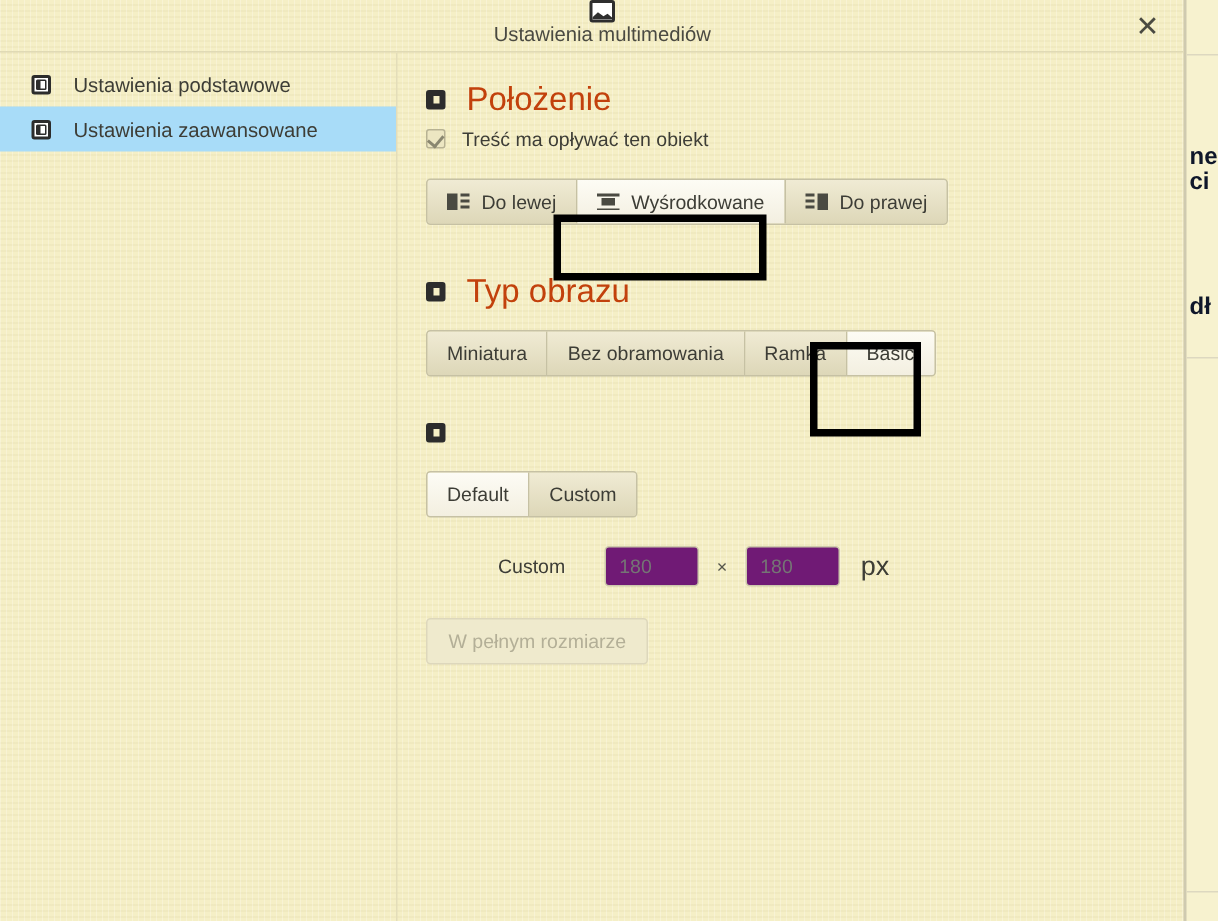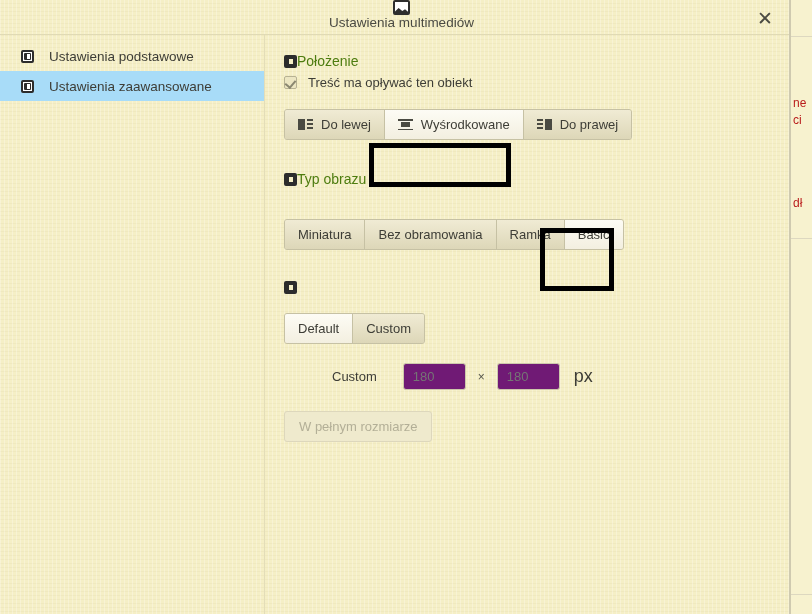--- a/index.html
+++ b/index.html
@@ -19,23 +19,24 @@
     position: absolute;
     top: 0; right: 0;
     width: 22px; height: 614px;
     background: #f7f2cf;
     border-left: 1px solid #cfcab0;
     overflow: hidden;
   }
   #bg-page .bg-line {
     position: absolute;
     left: 2px;
-    color: #b91c1c;
-    font-size: 12px;
+    color: #0f172a;
+    font-size: 16px;
     white-space: nowrap;
+    font-weight: bold;
   }
   #bg-page .bg-rule {
     position: absolute;
     left: 0; right: 0;
     height: 1px;
     background: #ddd8c0;
   }
 
   
   #dialog {
@@ -175,22 +176,23 @@
     flex: none;
   }
   .sec-icon::before {
     content: "";
     position: absolute;
     left: 3px; top: 2px;
     width: 4px; height: 5px;
     background: #f5efc6;
   }
   .sec-title {
-    font-size: 14px;
-    color: #4d7c0f;
+    margin-left: 14px;
+    font-size: 22px;
+    color: #c2410c;
   }
 
   
   .check-row {
     display: flex;
     align-items: center;
     cursor: pointer;
   }
   .cbox {
     width: 13px; height: 13px;
@@ -381,21 +383,21 @@
             <span>Do prawej</span>
           </div>
         </div>
       </div>
 
       <div class="section-head" style="margin-top:31px">
         <span class="sec-icon"></span>
         <span class="sec-title">Typ obrazu</span>
       </div>
 
-      <div style="margin-top:32px">
+      <div style="margin-top:13px">
         <div class="btn-group">
           <div class="gbtn">
             <span>Miniatura</span>
           </div>
           <div class="gbtn">
             <span>Bez obramowania</span>
           </div>
           <div class="gbtn">
             <span>Ramka</span>
           </div>

